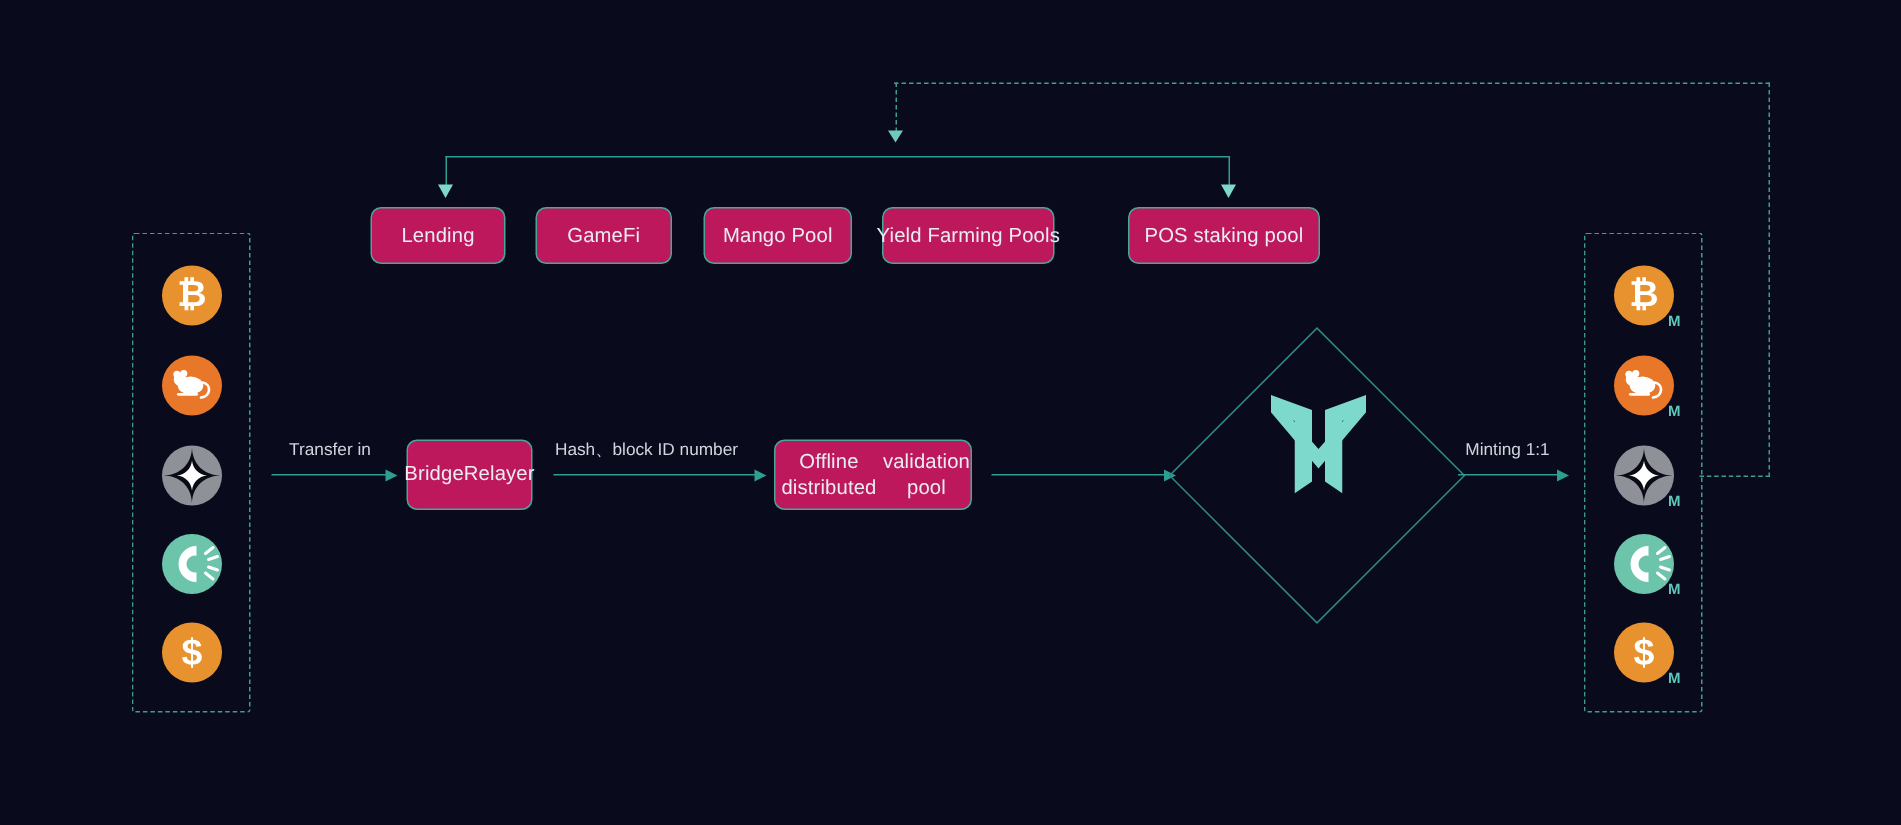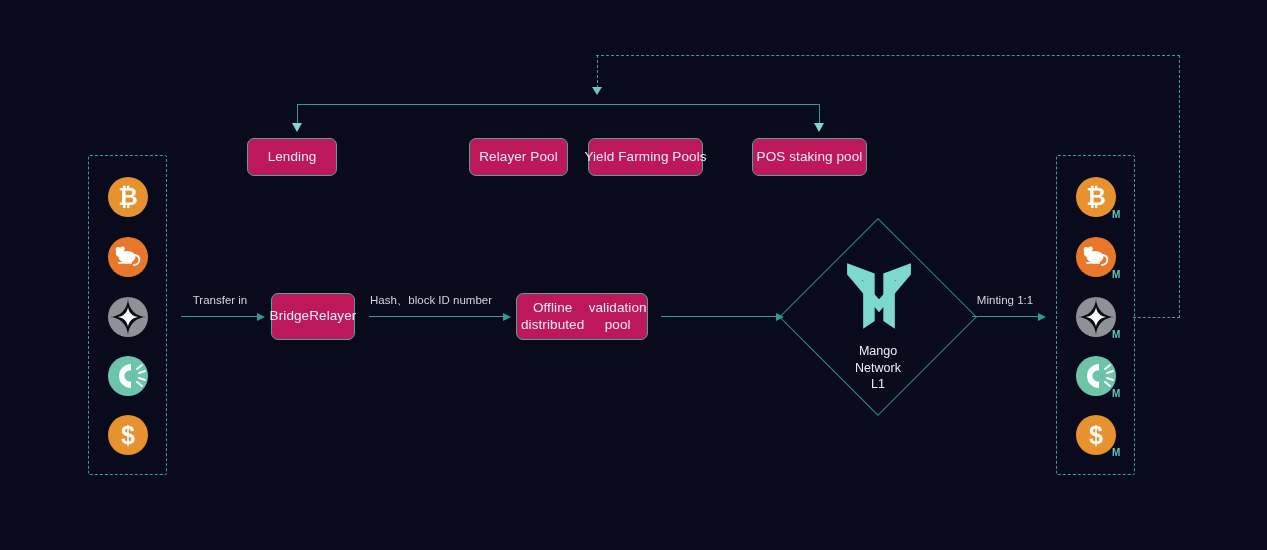--- a/index.html
+++ b/index.html
@@ -142,23 +142,24 @@
   <div class="dash-v" style="left:597px;top:55px;height:33px;"></div>
   <div class="arrow-d-soft" style="left:592px;top:87px;"></div>
 
   <div class="line-h" style="left:297px;top:104px;width:523px;"></div>
   <div class="line-v" style="left:297px;top:104px;height:20px;"></div>
   <div class="line-v" style="left:819px;top:104px;height:20px;"></div>
   <div class="arrow-d" style="left:292px;top:123px;"></div>
   <div class="arrow-d" style="left:814px;top:123px;"></div>
 
   <div class="node-box" style="left:247px;top:138px;width:90px;height:38px;">Lending</div>
-  <div class="node-box" style="left:469px;top:138px;width:99px;height:38px;">Relayer Pool</div>
+  <div class="node-box" style="left:357px;top:138px;width:91px;height:38px;">GameFi</div>
+  <div class="node-box" style="left:469px;top:138px;width:99px;height:38px;">Mango Pool</div>
   <div class="node-box" style="left:588px;top:138px;width:115px;height:38px;">Yield Farming Pools</div>
-  <div class="node-box" style="left:752px;top:138px;width:115px;height:38px;">POS staking pool</div>
+  <div class="node-box" style="left:752px;top:138px;width:128px;height:38px;">POS staking pool</div>
 
   <div class="dashed-group" style="left:88px;top:155px;width:79px;height:320px;"></div>
 
   <div class="coin" style="left:108px;top:177px;">
     <div class="disc" style="background: rgb(232, 145, 47);">
         <span class="glyph" style="font-size: 24px;">₿</span>
       </div>
   </div>
   <div class="coin" style="left:108px;top:237px;">
     <div class="disc" style="background: rgb(232, 119, 42);">
@@ -272,23 +273,18 @@
   <div class="diamond" style="left:808px;top:247px;width:140px;height:140px;"></div>
 
   <svg class="abs" viewBox="0 0 100 100" style="left:843px;top:253px;width:72px;height:84px;">
     <g fill="#7ed9cd">
       <path d="M6,6 L44,20 L44,86 L28,97 L28,30 L6,22 Z"></path>
       <path d="M94,6 L56,20 L56,86 L72,97 L72,30 L94,22 Z"></path>
       <path d="M6,6 L50,56 L94,6 L94,22 L50,74 L6,22 Z"></path>
     </g>
   </svg>
 
-  <div class="diamond-label" style="left:828px;top:343px;width:100px;">
-    <span>Mango</span><br>
-    <span>Network</span><br>
-    <span>L1</span>
-  </div>
 
   <div class="edge-label" style="left:965px;top:293px;width:80px;">Minting 1:1</div>
   <div class="line-h" style="left:972px;top:316px;width:68px;"></div>
   <div class="arrow-r" style="left:1038px;top:312.5px;"></div>
 
 </div>
 
 </body></html>

